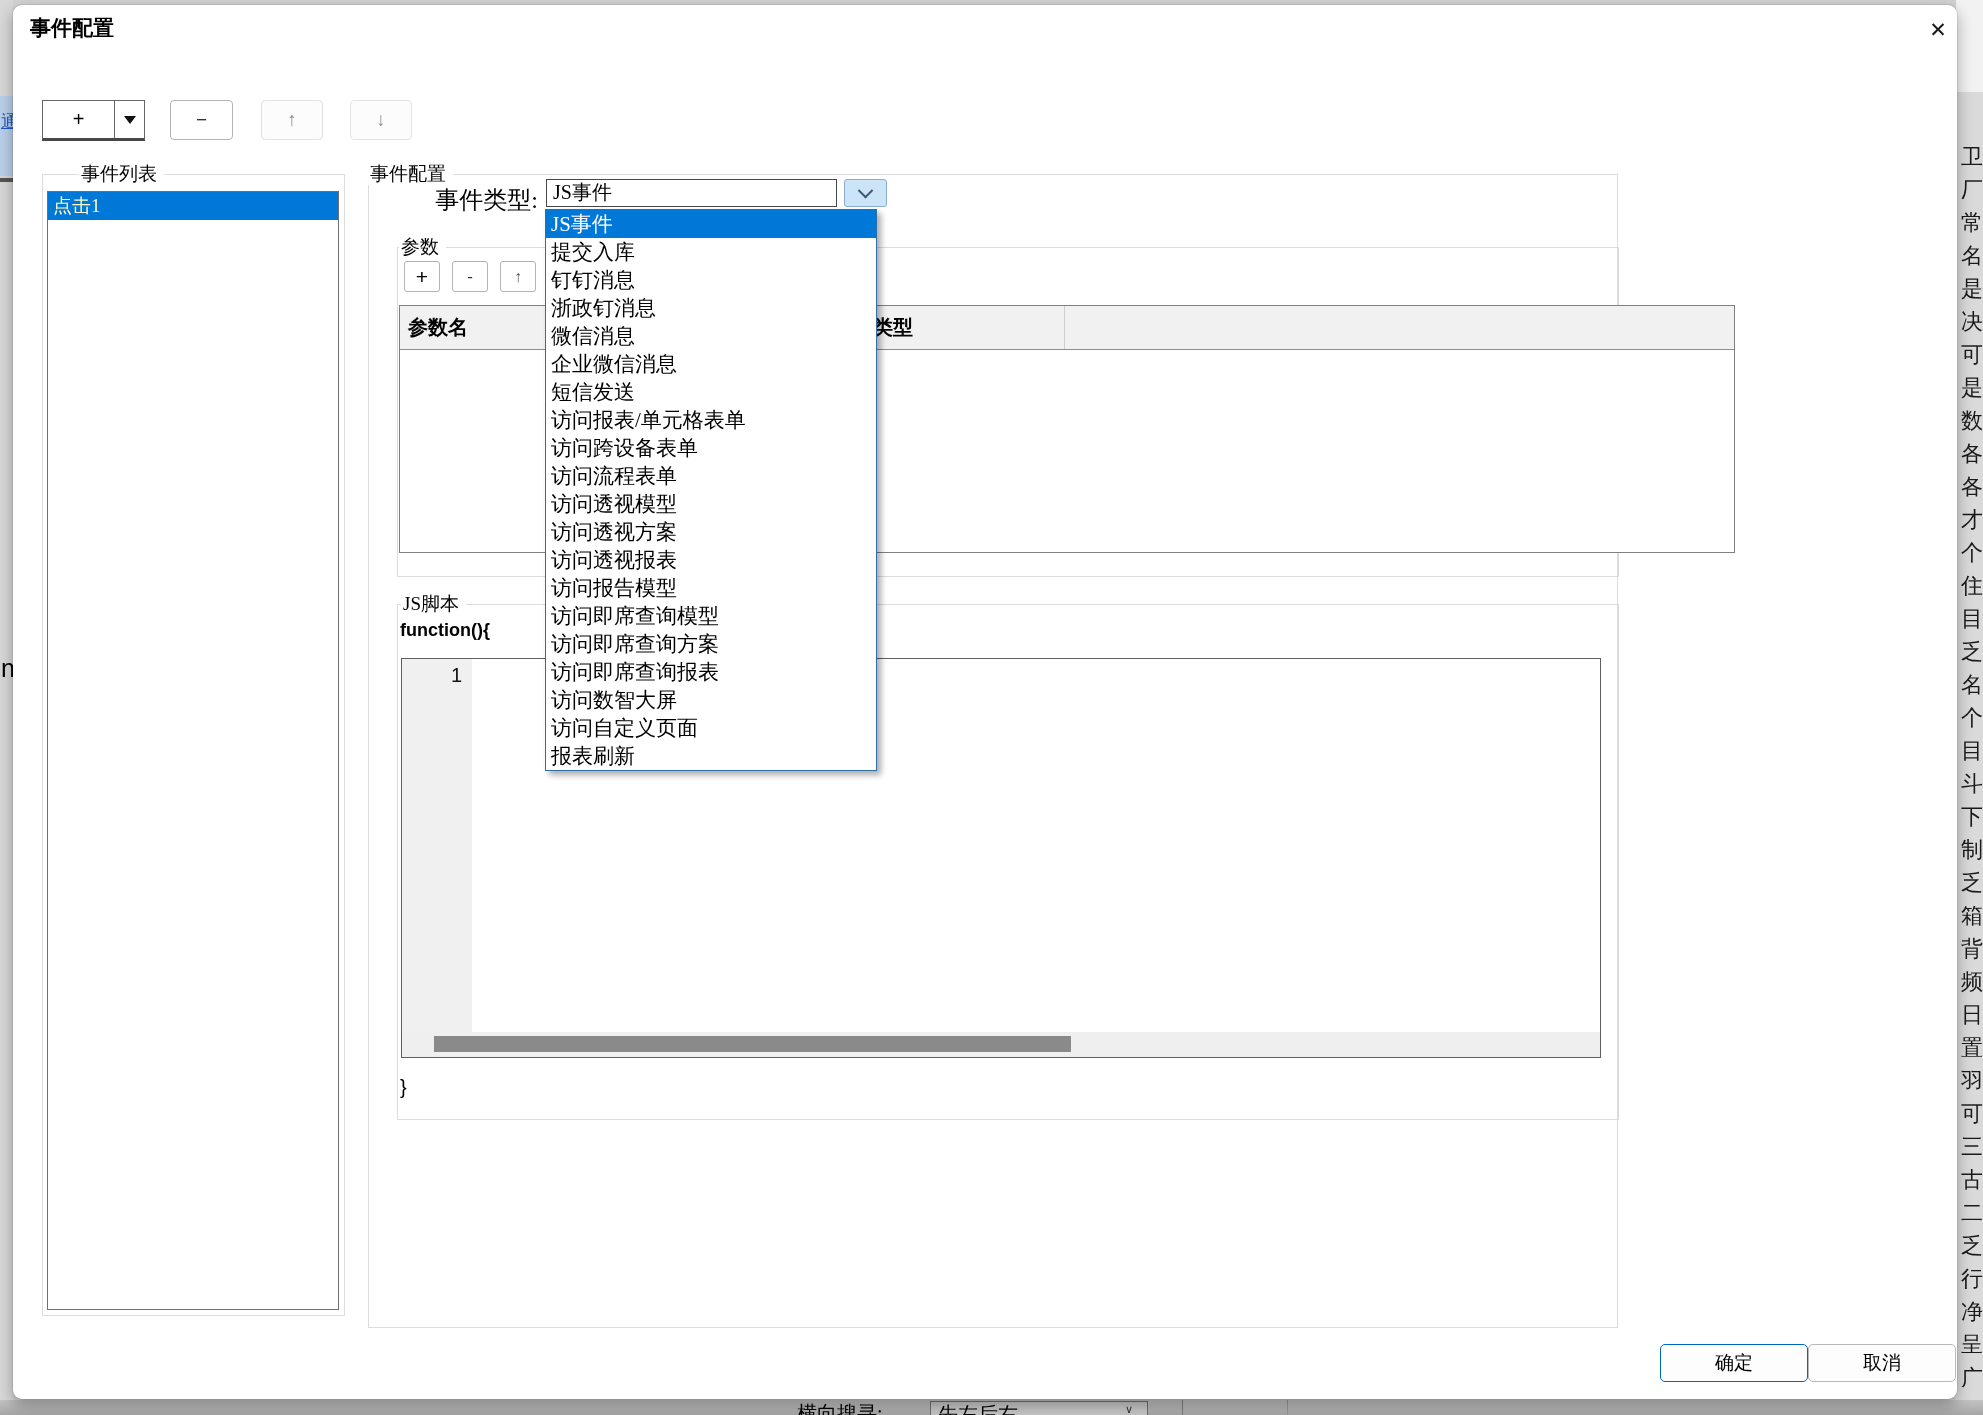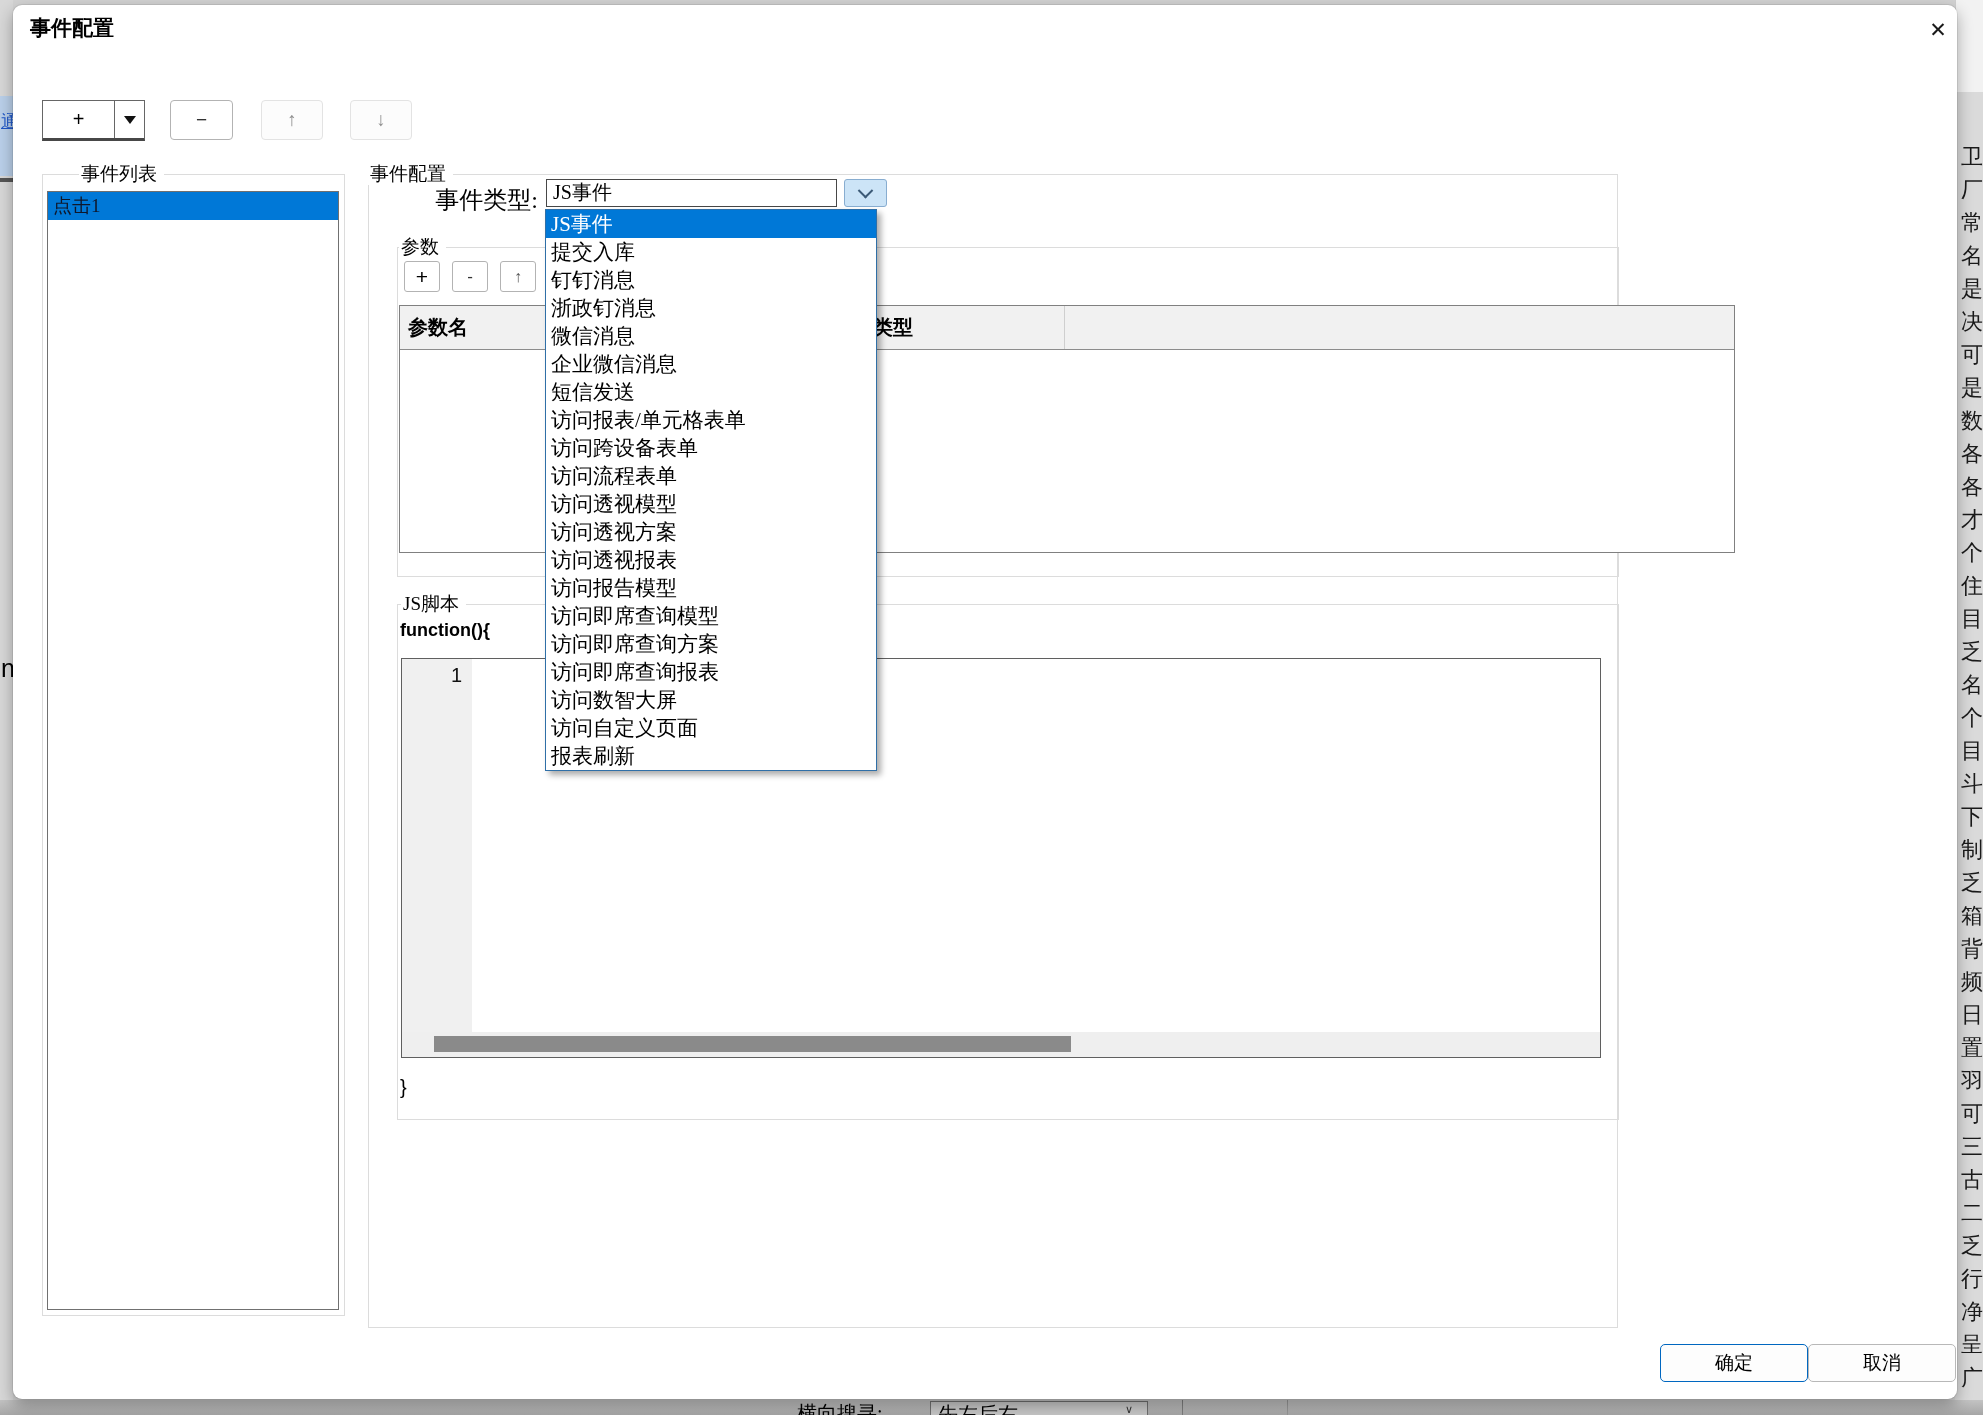--- a/index.html
+++ b/index.html
@@ -61,21 +61,21 @@
   .g4 { left:397px; top:604px; width:1222px; height:516px; }
   .grp-label { background:#fff; font-size:19px; line-height:22px; padding:0 7px 0 2px; white-space:nowrap; }
   .lab1 { left:42px;  top:163px;margin-left:37px; }
   .lab2 { left:368px; top:163px; }
   .lab3 { left:399px; top:236px; }
   .lab4 { left:401px; top:593px; }
 
   
   .listbox { left:47px; top:191px; width:292px; height:1119px; background:#fff; border:1px solid #707070; overflow:hidden; }
   .list-item { height:28px; line-height:28px; padding-left:5px; font-size:19px; }
-  .list-item.selected { background:#0078d7; color:#0f172a;font-family:Liberation Serif, serif; }
+  .list-item.selected { background:#0078d7; color:#fef9c3;font-family:Liberation Serif, serif; }
 
   
   .evt-type-label { left:378px; top:184px; width:160px; text-align:right; font-size:24px; }
   .combo-field { left:546px; top:179px; width:291px; height:28px; background:#fff; border:1px solid #474747;
     font-size:20px; line-height:25px; padding-left:6px; }
   .combo-btn { left:844px; top:179px; width:43px; height:28px; background:#cce4f7;
     border:1px solid #88add0; border-radius:3px; }
   .chev { width:11px; height:11px; border-right:2px solid #3c5a77; border-bottom:2px solid #3c5a77;
     transform:rotate(45deg) translate(-2px,-2px); }
 

